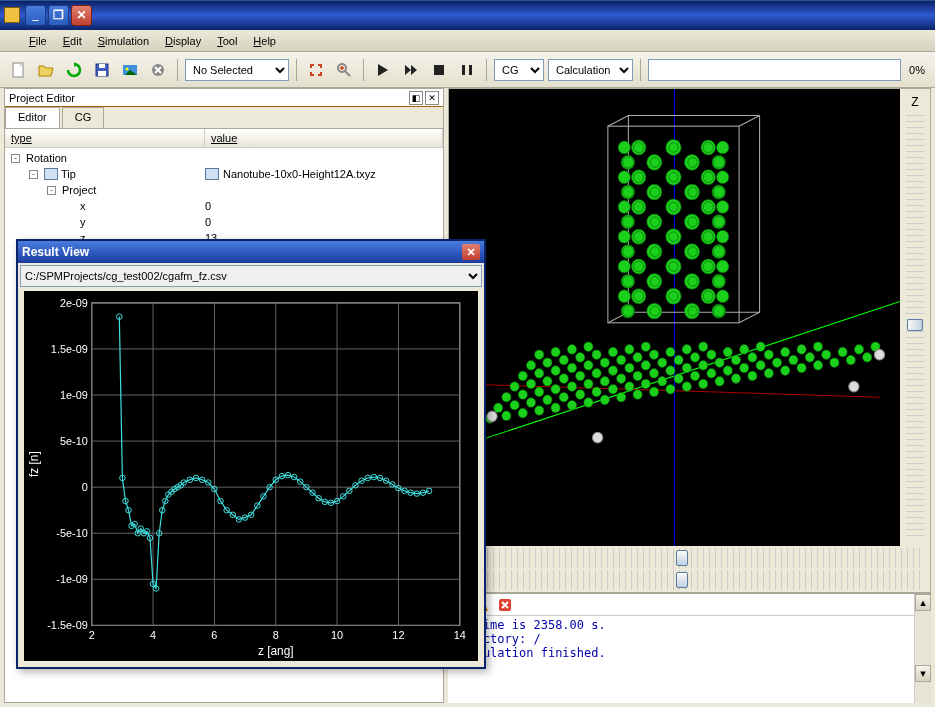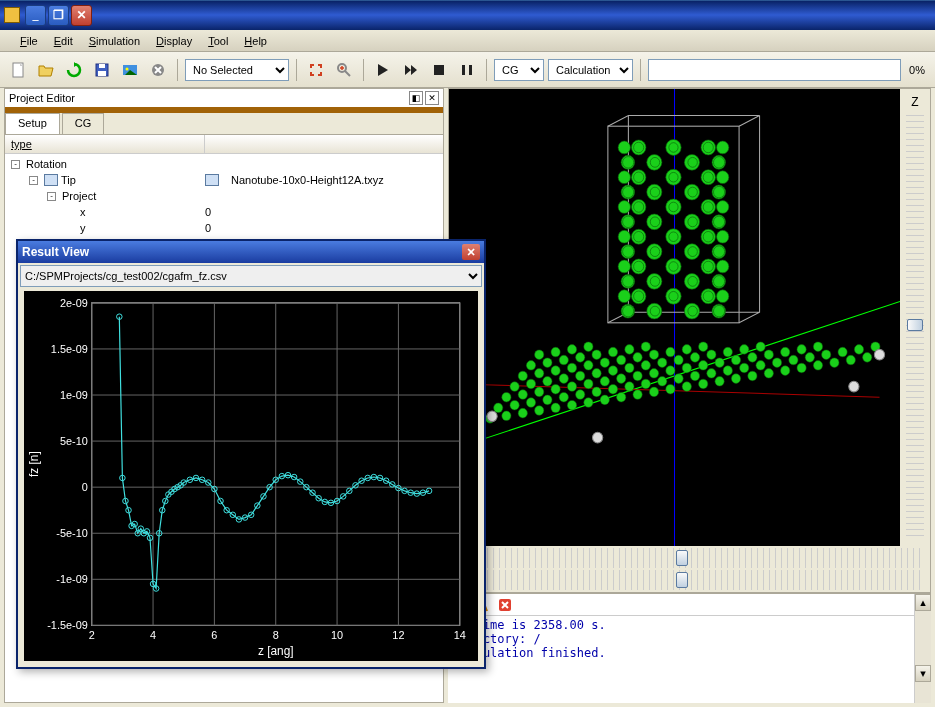--- a/index.html
+++ b/index.html
@@ -9,51 +9,51 @@
 .titlebar { height: 30px; background: linear-gradient(to bottom, #3a6ea5 0%, #0a246a 5%, #2f5bd1 50%, #0a246a 100%); display: flex; align-items: center; padding: 0 4px; color: #fff; font-weight: bold; font-size: 13px; }
 .titlebar .icon { width: 16px; height: 16px; background: #f0c040; margin-right: 5px; border: 1px solid #805c00; }
 .titlebar .title { flex: 1; }
 .win-btns { display: flex; gap: 2px; }
 .win-btn { width: 21px; height: 21px; border-radius: 3px; display: flex; align-items: center; justify-content: center; font-family: Tahoma; font-weight: bold; font-size: 12px; cursor: pointer; border: 1px solid; }
 .win-btn.min { background: linear-gradient(#4a7ce0,#2a5cc0); border-color:#1a3c80; color:#fff;}
 .win-btn.max { background: linear-gradient(#4a7ce0,#2a5cc0); border-color:#1a3c80; color:#fff;}
 .win-btn.close { background: linear-gradient(#e08070,#c04030); border-color:#802010; color:#fff;}
 
 
-.menubar { height: 22px; background: linear-gradient(to bottom, #ece9d8, #d6d1bf); display: flex; align-items: center; padding: 0 12px; border-bottom: 1px solid #aca899; }
+.menubar { height: 22px; background: linear-gradient(to bottom, #ece9d8, #d6d1bf); display: flex; align-items: center; padding: 0 21px; border-bottom: 1px solid #aca899; }
 .menu-item { padding: 2px 8px; cursor: pointer; }
 .menu-item u { text-decoration: underline; }
 
 
 .toolbar { height: 36px; background: linear-gradient(to bottom, #f5f3ea, #e4e0ce); border-bottom: 1px solid #aca899; display: flex; align-items: center; padding: 0 6px; gap: 4px; }
 .tb-btn { width: 24px; height: 24px; display: flex; align-items: center; justify-content: center; border: 1px solid transparent; cursor: pointer; border-radius: 2px; }
 .tb-sep { width: 1px; height: 22px; background: #aca899; margin: 0 3px; }
 .tb-select { height: 22px; border: 1px solid #7f9db9; background: #fff; font-size: 11px; padding: 0 3px; }
 .tb-input { height: 22px; border: 1px solid #7f9db9; background:#fff; padding: 0 4px; flex: 1; }
 .tb-label { padding: 0 4px; }
 
 
 .content { position: absolute; top: 88px; left: 4px; right: 4px; bottom: 4px; display: flex; gap: 4px; }
 .panel { border: 1px solid #aca899; background: #fff; }
 
 
 .proj-editor { width: 440px; display: flex; flex-direction: column; background:#fff; }
-.proj-head { height: 18px; font-size: 11px; padding: 9px 4px; border-bottom: 6px solid #a16207; display:flex; align-items:center;}
+.proj-head { height: 18px; font-size: 11px; padding: 3px 4px; border-bottom: 1px solid #a16207; display:flex; align-items:center;}
 .proj-head .btns { margin-left:auto; display:flex; gap:2px;}
 .proj-head .hbtn { width:14px; height:14px; border:1px solid #888; font-size:9px; display:flex; align-items:center; justify-content:center; cursor:pointer; }
 .proj-tabs { display: flex; height: 22px; border-bottom: 1px solid #aca899; background:#ece9d8;}
 .proj-tab { padding: 3px 12px; border: 1px solid #aca899; border-bottom: none; background: #fff; margin-right: 2px; cursor: pointer; }
 .proj-tab.inactive { background:#ece9d8; }
 .proj-tree { flex: 1; overflow: auto; font-size: 11px; }
 .tree-header { display: flex; border-bottom: 1px solid #ccc; background: linear-gradient(to bottom,#fff,#e8e4d5); text-decoration: underline; }
 .tree-header .col { padding: 3px 6px; border-right: 1px solid #ccc; }
 .tree-body { padding: 2px 0; }
 .tree-row { display: flex; height: 16px; align-items: center; }
 .tree-row .k { padding-left: 6px; width: 200px; display:flex; align-items:center; gap:3px;}
-.tree-row .v { flex:1; display:flex; align-items:flex-start; gap:12px;}
+.tree-row .v { flex:1; display:flex; align-items:flex-start; gap:4px;}
 .tree-toggle { width: 9px; height: 9px; border: 1px solid #888; background: #fff; display: inline-flex; align-items: center; justify-content: center; font-size: 8px; line-height: 1; margin-right:3px; cursor:pointer;}
 .tree-icon { width:14px; height:12px; border:1px solid #5a7aa0; background:#cfe0f5;}
 
 
 .view3d { flex: 1; display:flex; flex-direction:column; border:1px solid #aca899;}
 .view3d-canvas { position:relative; flex:1; background:#000; }
 .view3d-sliders { display:flex; flex-direction:column; gap:2px; padding:2px 0; background:#ece9d8;}
 .hslider { height:20px; background: repeating-linear-gradient(to right, #ccc 0, #ccc 1px, transparent 1px, transparent 6px); margin: 0 8px; position:relative; border-radius:3px;}
 .hslider .thumb {position:absolute; top:2px; width:12px; height:16px; background:linear-gradient(#fafafa,#c0d0e0); border:1px solid #5a7aa0; border-radius:2px;}
 .vslider-wrap { width:30px; display:flex; flex-direction:column; align-items:center; padding-top:6px; background:#ece9d8;}
@@ -188,26 +188,27 @@
 
   <div class="proj-editor panel">
     <div class="proj-head">
       <span>Project Editor</span>
       <div class="btns">
         <div class="hbtn">◧</div>
         <div class="hbtn">✕</div>
       </div>
     </div>
     <div class="proj-tabs">
-      <div class="proj-tab">Setup</div>
+      <div class="proj-tab">Editor</div>
       <div class="proj-tab inactive">CG</div>
     </div>
     <div class="proj-tree">
       <div class="tree-header">
         <div class="col" style="width:200px">type</div>
+        <div class="col" style="flex:1">value</div>
       </div>
       <div class="tree-body" id="tree-body">
           <div class="tree-row">
             <div class="k" style="padding-left: 6px;">
               <span class="tree-toggle">-</span>
               <span>Rotation</span>
             </div>
             <div class="v">
               <span></span>
             </div>

